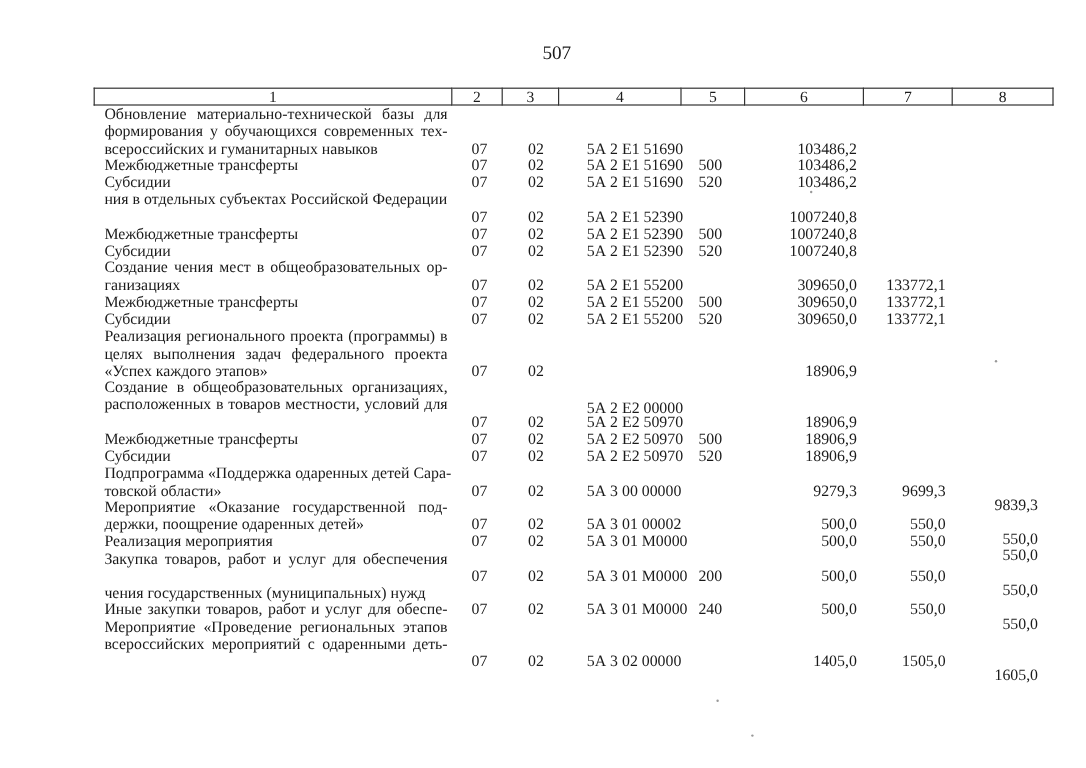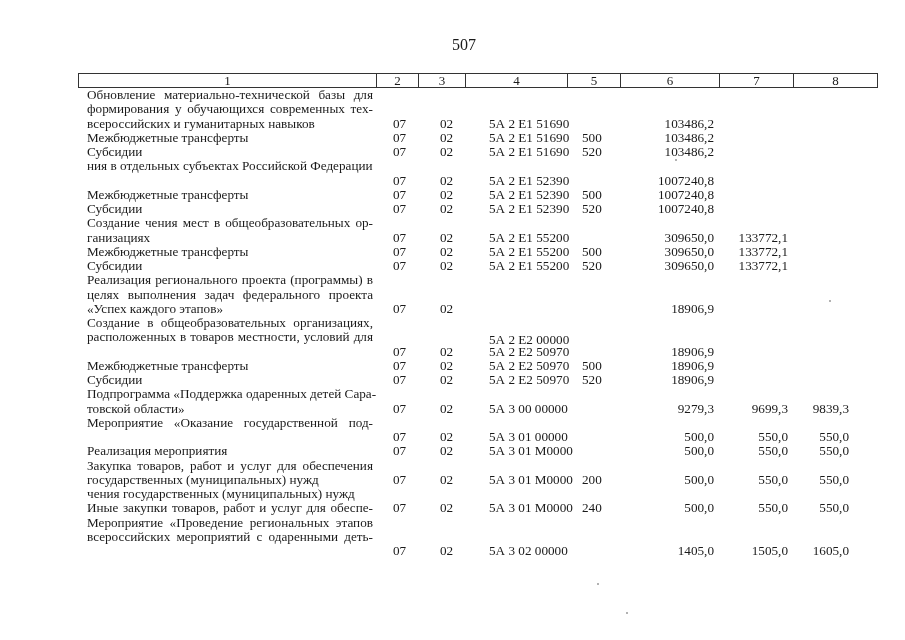--- a/index.html
+++ b/index.html
@@ -13,21 +13,21 @@
   .desc { position:absolute; left:87px; width:286px; line-height:14.25px; text-align:justify; }
   .desc .ln { display:block; text-align:justify; text-align-last:justify; white-space:nowrap; }
   .desc .ln.last { text-align-last:left; }
   .c { position:absolute; white-space:nowrap; line-height:14.25px; }
   .c2 { left:393px; }
   .c3 { left:440px; }
   .c4 { left:489px; }
   .c5 { left:582px; }
   .c6 { right:191px; text-align:right; }
   .c7 { right:117px; text-align:right; }
-  .c8 { right:56px; text-align:right; }
+  .c8 { right:40px; text-align:right;margin-top:12px; }
   .speck { position:absolute; width:2px; height:2px; background:#999; border-radius:1px; }
 </style>
 </head>
 <body>
 
 <div class="page-num">507</div>
 
 <table class="hdr">
   <colgroup>
     <col style="width:298px">
@@ -225,45 +225,45 @@
       <div class="c c3" style="top: 14.25px;">02</div>
       <div class="c c4" style="top: 14.25px;">5А 3 00 00000</div>
       <div class="c c5" style="top: 14.25px;"></div>
       <div class="c c6" style="top: 14.25px;">9279,3</div>
       <div class="c c7" style="top: 14.25px;">9699,3</div>
       <div class="c c8" style="top: 14.25px;">9839,3</div>
     </div>
     <div class="row" style="height: 28.5px;">
       <div class="desc">
         <span class="ln">Мероприятие «Оказание государственной под-</span>
-      </div>
-      <div class="c c2" style="top: 14.25px;">07</div>
-      <div class="c c3" style="top: 14.25px;">02</div>
-      <div class="c c4" style="top: 14.25px;">5А 3 01 00000</div>
+        <span class="ln last">держки, поощрение одаренных детей»</span>
+      </div>
+      <div class="c c2" style="top: 14.25px;">07</div>
+      <div class="c c3" style="top: 14.25px;">02</div>
+      <div class="c c4" style="top: 14.25px;">5А 3 01 00002</div>
       <div class="c c5" style="top: 14.25px;"></div>
       <div class="c c6" style="top: 14.25px;">500,0</div>
       <div class="c c7" style="top: 14.25px;">550,0</div>
       <div class="c c8" style="top: 14.25px;">550,0</div>
     </div>
     <div class="row" style="height: 14.25px;">
       <div class="desc">
         <span class="ln last">Реализация мероприятия</span>
       </div>
       <div class="c c2" style="top: 0px;">07</div>
       <div class="c c3" style="top: 0px;">02</div>
       <div class="c c4" style="top: 0px;">5А 3 01 М0000</div>
       <div class="c c5" style="top: 0px;"></div>
       <div class="c c6" style="top: 0px;">500,0</div>
       <div class="c c7" style="top: 0px;">550,0</div>
       <div class="c c8" style="top: 0px;">550,0</div>
     </div>
     <div class="row" style="height: 28.5px;">
       <div class="desc">
         <span class="ln">Закупка товаров, работ и услуг для обеспечения</span>
-        <span class="ln last">государственных (муниципальных) нужд</span>
       </div>
       <div class="c c2" style="top: 14.25px;">07</div>
       <div class="c c3" style="top: 14.25px;">02</div>
       <div class="c c4" style="top: 14.25px;">5А 3 01 М0000</div>
       <div class="c c5" style="top: 14.25px;">200</div>
       <div class="c c6" style="top: 14.25px;">500,0</div>
       <div class="c c7" style="top: 14.25px;">550,0</div>
       <div class="c c8" style="top: 14.25px;">550,0</div>
     </div>
     <div class="row" style="height: 28.5px;">

